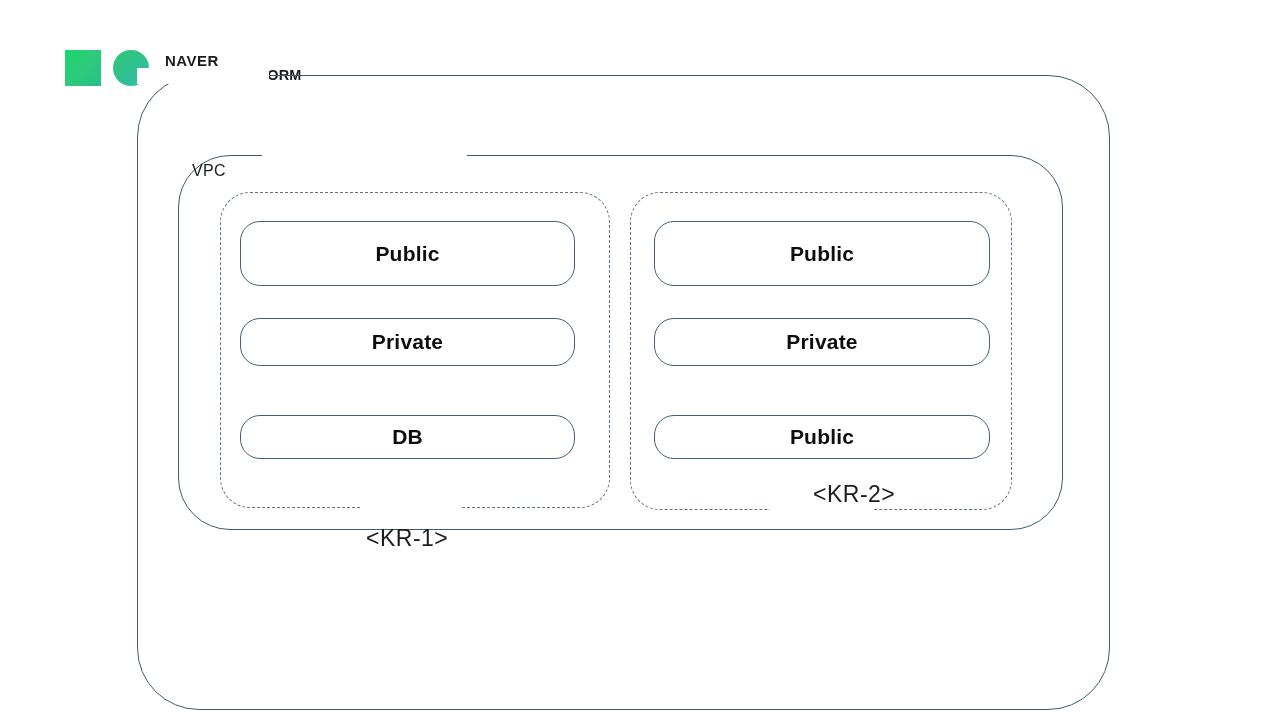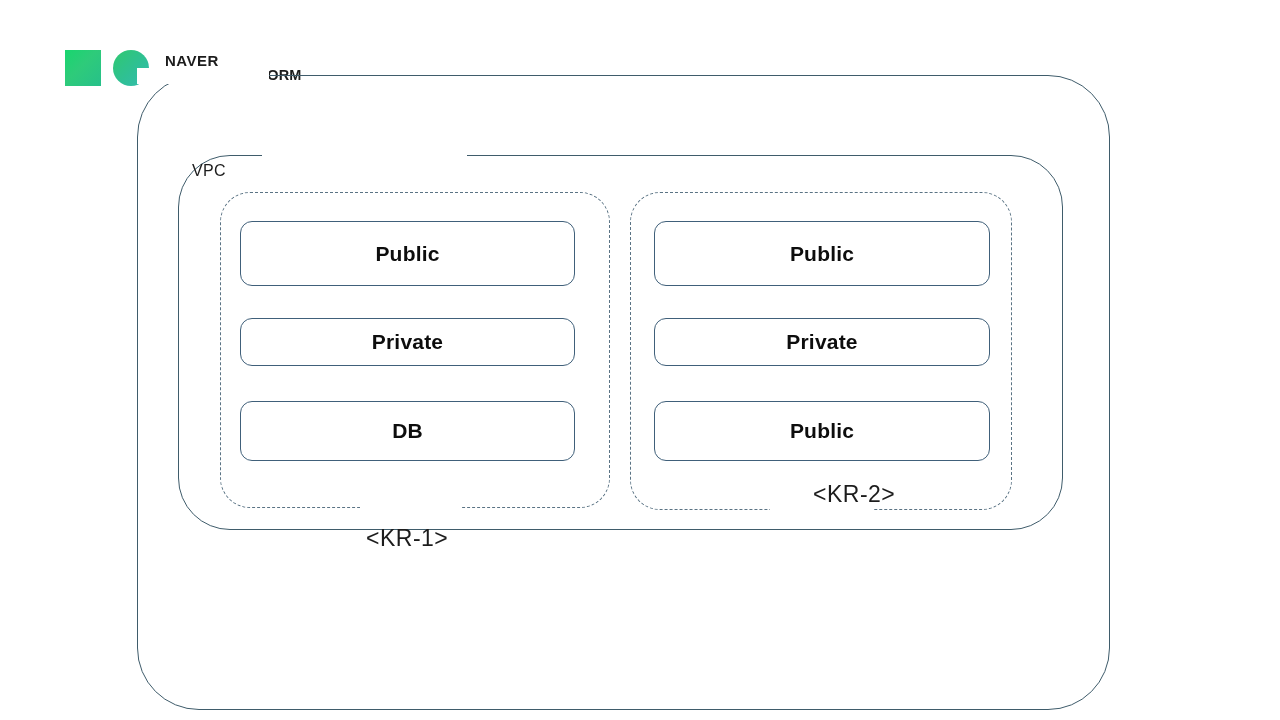--- a/index.html
+++ b/index.html
@@ -175,35 +175,35 @@
     left: 776px;
     top: 481px;
     margin-left: 37px;
   }
 
   
   .subnet {
     position: absolute;
     box-sizing: border-box;
     border: 1.4px solid #40607a;
-    border-radius: 12px;
+    border-radius: 20px;
     background: #ffffff;
     display: flex;
     align-items: center;
     justify-content: center;
     font-size: 21px;
     font-weight: bold;
     color: #0d0d0d;
     letter-spacing: 0.2px;
   }
   .col-l { left: 240px; width: 335px; }
   .col-r { left: 654px; width: 336px; }
   .row-1 { top: 221px; height: 65px; }
   .row-2 { top: 318px; height: 48px; }
-  .row-3 { top: 401px; height: 60px; }
+  .row-3 { top: 415px; height: 44px; }
 </style>
 </head>
 <body>
 
 <div id="canvas">
 
   <div class="logo">
     <div class="logo-square"></div>
     <div class="logo-circle"></div>
     <div class="logo-text">

